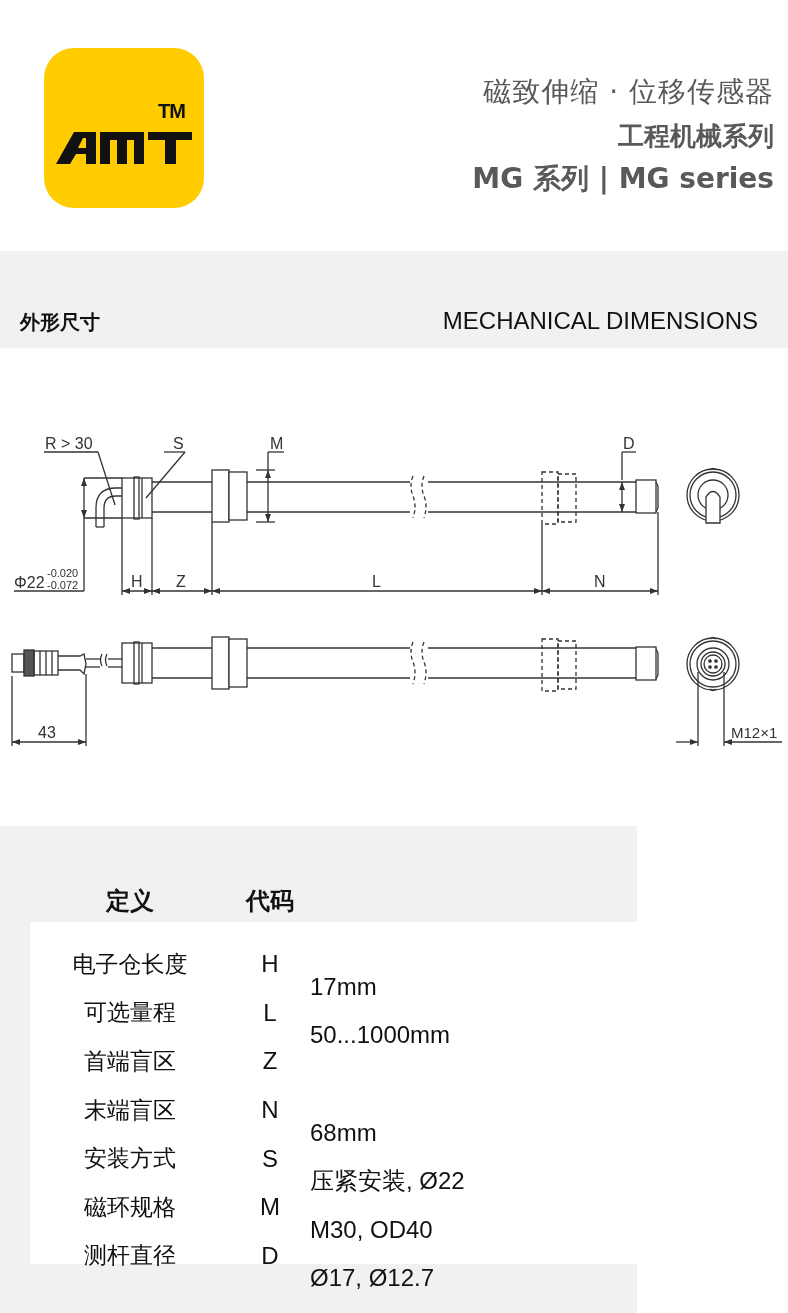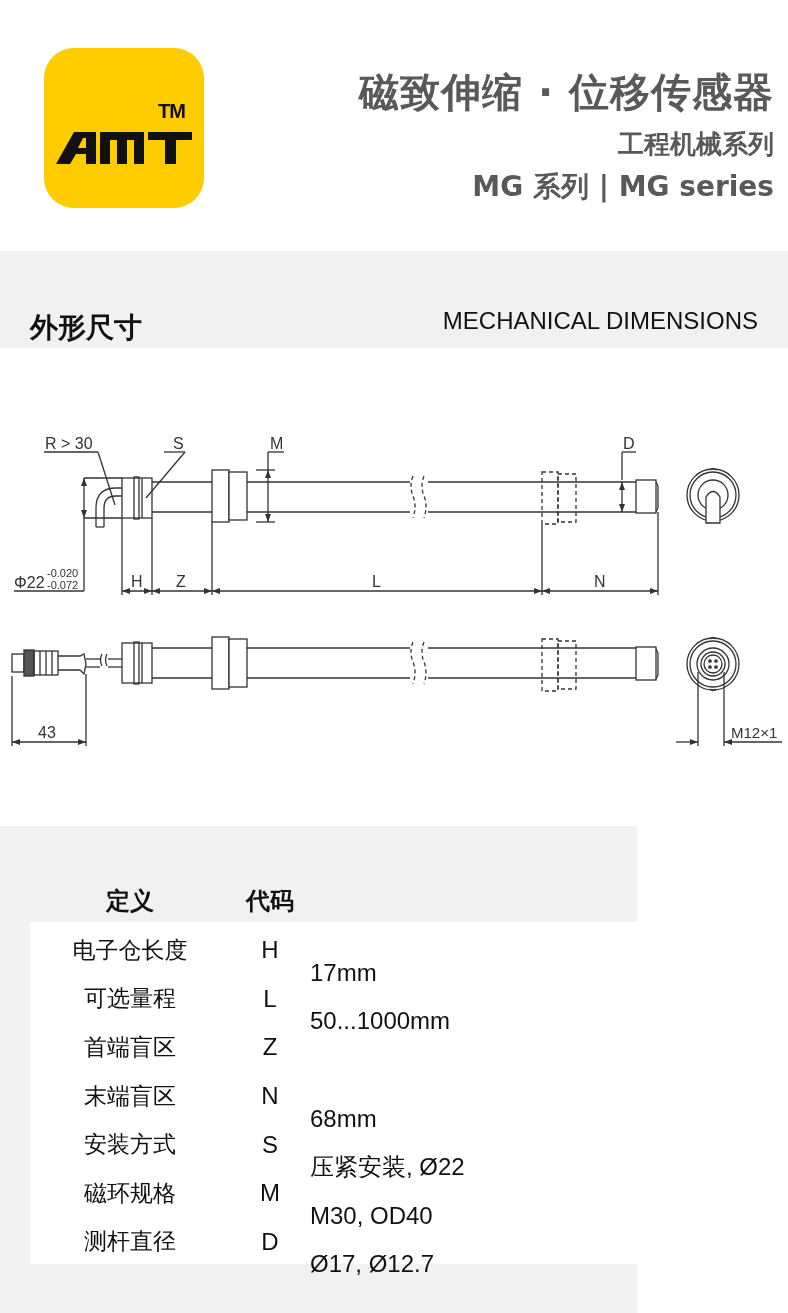--- a/index.html
+++ b/index.html
@@ -5,42 +5,42 @@
   * { box-sizing: border-box; margin: 0; padding: 0; }
   html, body { width: 788px; height: 1313px; background: #ffffff; overflow: hidden; }
   body { font-family: "DejaVu Sans", "Liberation Sans", sans-serif; color: #111; position: relative; }
 
   
   .header { position: absolute; left: 16px; top: 0; width: 788px; height: 251px; background: #fff; }
   .logo { position: absolute; left: 28px; top: 48px; width: 160px; height: 160px; border-radius: 30px; background: #ffcc00; }
   .logo .tm { position: absolute; left: 114px; top: 52px; font-family: "Liberation Sans", sans-serif; font-weight: 700; font-size: 20px; color: #111; letter-spacing: -1px; }
   .logo .brand { position: absolute; left: 12px; top: 82px; width: 140px; height: 36px; }
   .title-block { position: absolute; right: 30px; top: 66px; text-align: right; color: #595959; }
-  .title-main { font-size: 40px; font-weight: 700; letter-spacing: 1px; line-height: 52px; }
-  .title-sub { font-size: 26px; font-weight: 700; line-height: 36px; margin-top: 8px; }
+  .title-main { font-size: 28px; font-weight: 400; letter-spacing: 1px; line-height: 52px; }
+  .title-sub { font-size: 26px; font-weight: 700; line-height: 36px; margin-top: 0; }
   .title-series { font-size: 28px; font-weight: 700; line-height: 38px; margin-top: 6px; }
 
   
   .section-head { position: absolute; left: 0; top: 251px; width: 788px; height: 97px; background: #f1f1f1; }
-  .section-head .cn { position: absolute; left: 30px; top: 58px; font-size: 28px; font-weight: 700; color: #111; }
+  .section-head .cn { position: absolute; left: 20px; top: 58px; font-size: 20px; font-weight: 700; color: #111; }
   .section-head .en { position: absolute; right: 30px; top: 56px; font-size: 24px; font-weight: 400; color: #111; font-family: "Liberation Sans", sans-serif; letter-spacing: 0px; }
 
   
   .drawing { position: absolute; left: 0; top: 348px; width: 788px; height: 478px; background: #fff; }
   .drawing svg { position: absolute; left: 0; top: 0; }
   .dim-label { font-family: "Liberation Sans", sans-serif; fill: #333; }
 
   
   .table-section { position: absolute; left: 0; top: 826px; width: 637px; height: 487px; background: #f1f1f1; }
   .thead { position: absolute; left: 30px; top: 55px; width: 727px; height: 40px; display: flex; }
   .th { font-size: 24px; font-weight: 700; color: #111; text-align: center; line-height: 40px; }
   .col-def { width: 200px; text-align: center; }
   .col-code { width: 80px; text-align: center; }
   .col-val { flex: 1; text-align: left; padding-right: 44px; margin-top: 45px; }
-  .tbody { position: absolute; left: 30px; top: 96px; width: 727px; height: 342px; background: #fff; padding-top: 4px; }
+  .tbody { position: absolute; left: 30px; top: 96px; width: 727px; height: 342px; background: #fff; padding-top: 18px; }
   .tr { display: flex; height: 48.6px; align-items: center; }
   .td { font-size: 24px; color: #111; font-family: "Liberation Sans", sans-serif; }
   .td.col-def { font-family: "DejaVu Sans", sans-serif; font-size: 23px; }
 </style>
 </head>
 <body>
 
 <div class="header">
   <div class="logo">
     <span class="tm">TM</span>

